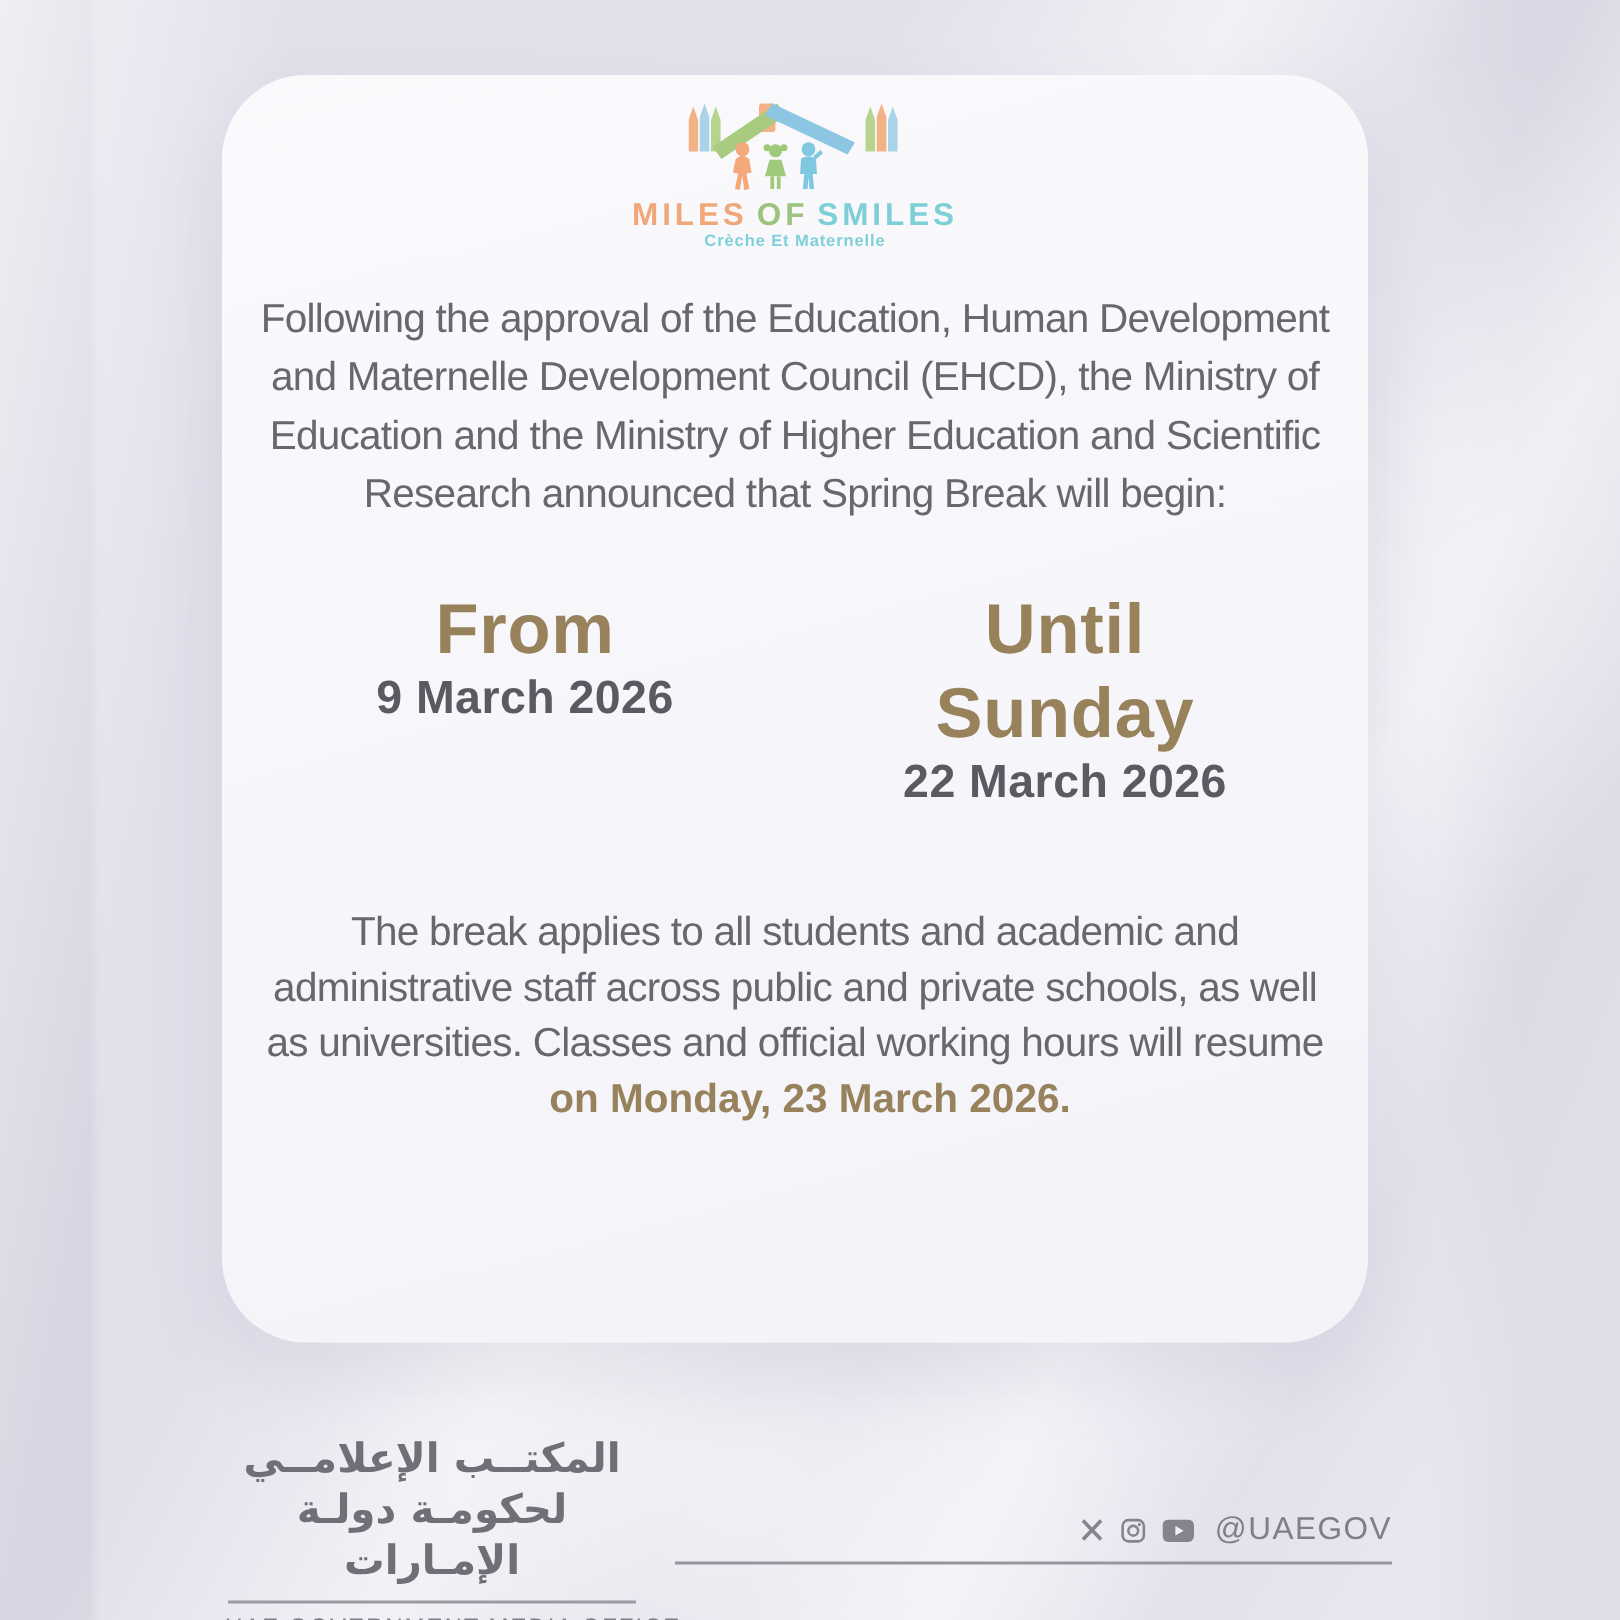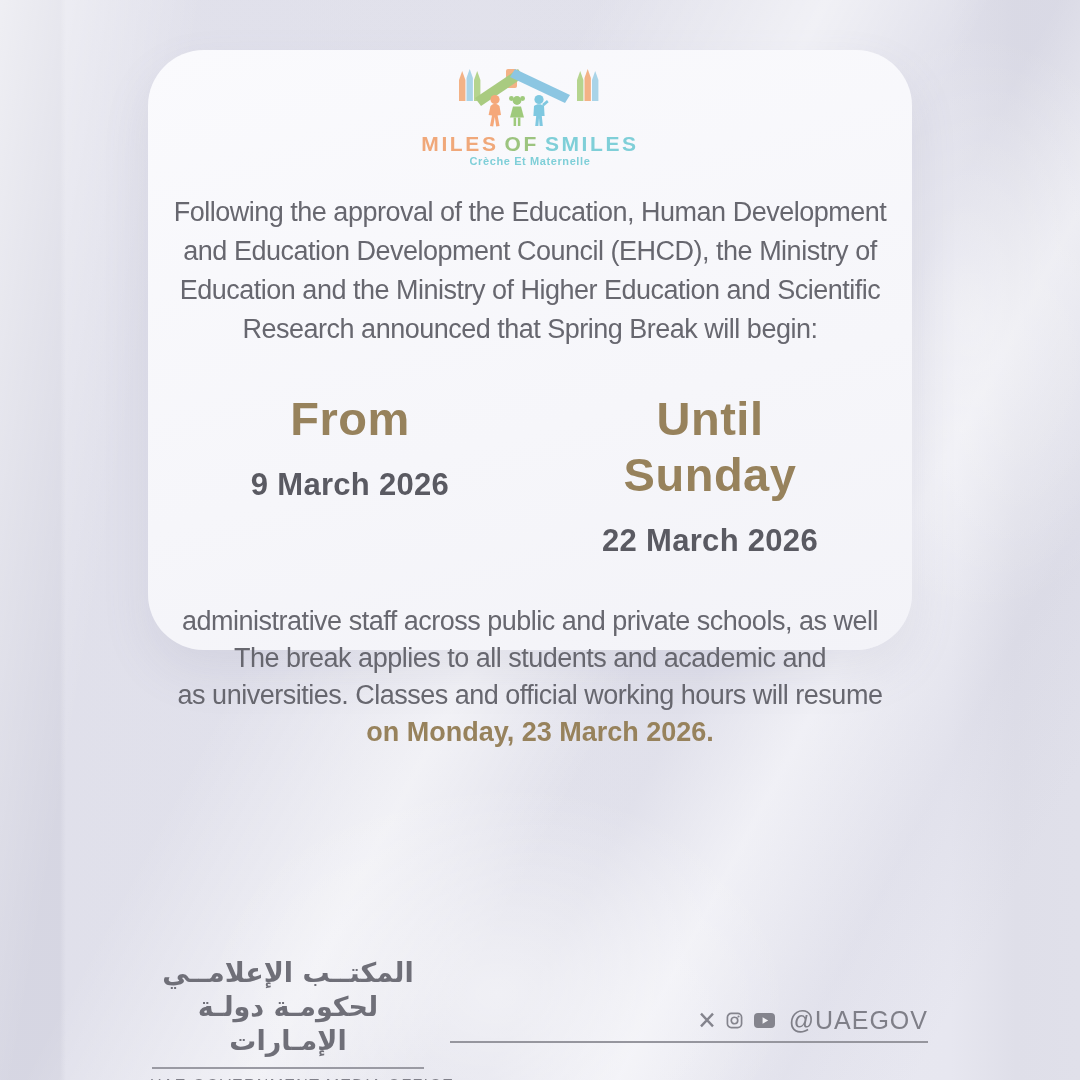--- a/index.html
+++ b/index.html
@@ -13,21 +13,21 @@
   }
   .stage::before{
     content:"";position:absolute;inset:0;pointer-events:none;
     background:
       linear-gradient(100deg, rgba(255,255,255,.6) 0%, rgba(255,255,255,0) 16%),
       radial-gradient(420px 300px at 46% 92%, rgba(255,255,255,.5), rgba(255,255,255,0) 70%),
       radial-gradient(300px 420px at 90% 30%, rgba(255,255,255,.35), rgba(255,255,255,0) 70%);
   }
   
   .card{
-    position:absolute;left:148px;top:50px;width:764px;height:600px;z-index:2;
+    position:absolute;left:148px;top:50px;width:764px;height:845px;z-index:2;
     background:linear-gradient(165deg,#fafafd 0%, #f6f6fa 60%, #f3f3f8 100%);
     border-radius:56px;
     box-shadow:0 22px 48px rgba(125,125,160,.12);
   }
   
   .logo{position:absolute;top:18px;left:0;width:100%;text-align:center;}
   .logo svg{display:block;margin:0 auto;}
   .logo-title{font-weight:bold;font-size:21px;letter-spacing:2.6px;line-height:22px;margin-top:1px;}
   .logo-title .w{margin:0 3px;}
   .c-or{color:#f0a87a;} .c-gr{color:#9cc47f;} .c-tl{color:#7fcfd8;}
@@ -37,30 +37,30 @@
   .intro{position:absolute;top:143px;left:0;width:100%;text-align:center;
     color:#67676f;font-size:27px;line-height:39px;letter-spacing:-.5px;}
   .bodypar{position:absolute;top:553px;left:0;width:100%;text-align:center;
     color:#67676f;font-size:27px;line-height:37px;letter-spacing:-.5px;}
   .bodypar .highlight{color:#97825c;font-weight:bold;letter-spacing:0;padding-left:20px;}
   
   .dates-row{position:absolute;top:341px;left:0;width:764px;height:210px;}
   .date-col{position:absolute;top:0;width:384px;text-align:center;}
   .col-from{left:10px;} .col-until{left:370px;}
   .date-label{color:#97825c;font-weight:bold;font-size:47px;line-height:56px;letter-spacing:.5px;}
-  .date-value{color:#5a5a62;font-weight:bold;font-size:31px;margin-top:20px;letter-spacing:.3px;}
+  .date-value{color:#5a5a62;font-weight:bold;font-size:31px;letter-spacing:.3px;}
   
   .footer-left{position:absolute;left:150px;top:956px;width:276px;text-align:center;z-index:2;}
   .ar{font-family:"DejaVu Sans", sans-serif;font-weight:bold;color:#6f6f78;font-size:27px;line-height:34px;}
   .footer-rule{border:0;border-top:2px solid #9a9aa3;margin:9px 2px 0 2px;}
   .footer-en{color:#80808a;font-size:16px;letter-spacing:1.3px;margin-top:8px;white-space:nowrap;}
   .social-bar{position:absolute;left:450px;top:1006px;width:478px;height:28px;z-index:2;
     display:flex;justify-content:flex-end;align-items:center;gap:11px;}
   .social-bar svg{display:block;}
-  .handle{color:#7f7f88;font-size:25px;letter-spacing:1px;margin-left:3px;}
+  .handle{color:#7f7f88;font-size:21px;letter-spacing:1px;margin-left:3px;}
   .footer-line{position:absolute;left:450px;top:1041px;width:478px;height:2px;background:#96969e;z-index:2;}
 </style>
 </head>
 <body>
 
 <div class="stage">
 
   <div class="card">
 
     <div class="logo">
@@ -109,21 +109,21 @@
             <path d="M-5,-3 C-2,-5.5 2,-5.5 5,-3 L5.6,7 L2.8,7 L3.8,17 L0.6,17 L0,9 L-0.6,17 L-3.8,17 L-2.8,7 L-5.6,7 Z"></path>
           </g>
         </g>
       </svg>
       <div class="logo-title"><span class="w c-or">MILES</span><span class="w c-gr">OF</span><span class="w c-tl">SMILES</span></div>
       <div class="logo-sub2">Crèche Et Maternelle</div>
     </div>
 
     <div class="intro">
       <div>Following the approval of the Education, Human Development</div>
-      <div>and Education Development Council (EHCD), the Ministry of</div>
+      <div>and Maternelle Development Council (EHCD), the Ministry of</div>
       <div>Education and the Ministry of Higher Education and Scientific</div>
       <div>Research announced that Spring Break will begin:</div>
     </div>
 
     <div class="dates-row">
       <div class="date-col col-from">
         <div class="date-label">
           <div>From</div>
         </div>
         <div class="date-value">9 March 2026</div>
@@ -131,22 +131,22 @@
       <div class="date-col col-until">
         <div class="date-label">
           <div>Until</div>
           <div>Sunday</div>
         </div>
         <div class="date-value">22 March 2026</div>
       </div>
     </div>
 
     <div class="bodypar">
+      <div>The break applies to all students and academic and</div>
       <div>administrative staff across public and private schools, as well</div>
-      <div>The break applies to all students and academic and</div>
       <div>as universities. Classes and official working hours will resume</div>
       <div class="highlight">on Monday, 23 March 2026.</div>
     </div>
 
   </div>
 
   <div class="footer-left">
     <div class="ar" dir="rtl">المكتــب الإعلامــي</div>
     <div class="ar" dir="rtl">لحكومـة دولـة الإمـارات</div>
     <hr class="footer-rule">

